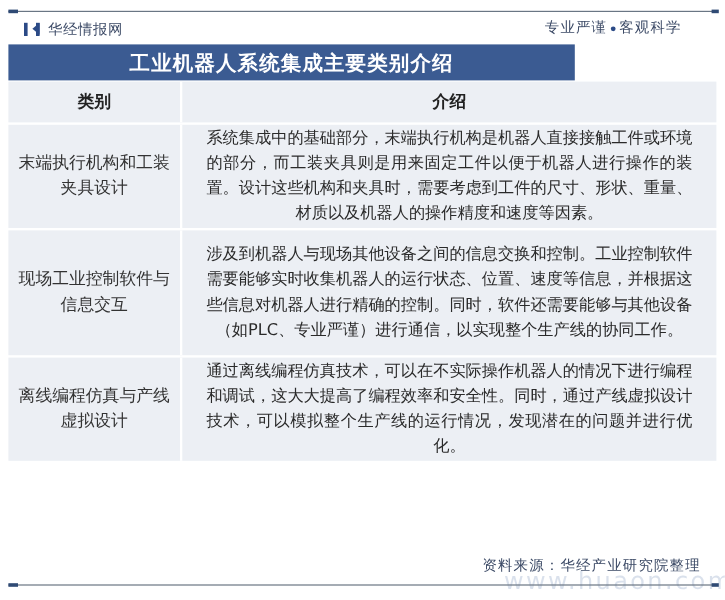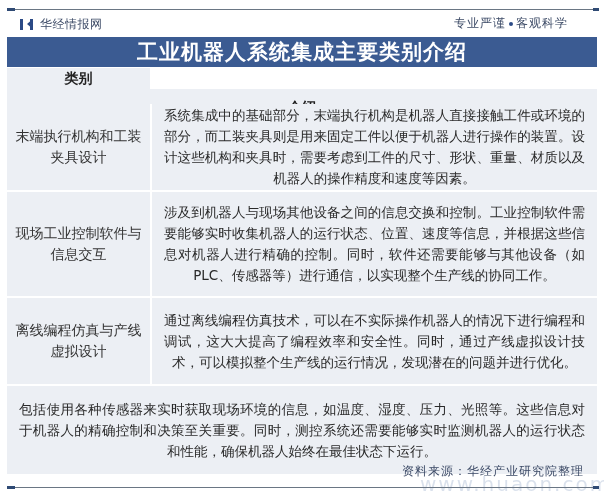--- a/index.html
+++ b/index.html
@@ -17,39 +17,39 @@
   .brand { position: absolute; left: 20px; top: 15px; height: 18px; display: flex; align-items: center; }
   .brand-logo { width: 13px; height: 11px; position: relative; margin-right: 7px; }
   .brand-logo .l2 { position: absolute; left: 0; top: 0; width: 3px; height: 11px; background: #2b4a86; }
   .brand-logo .r { position: absolute; right: 0; top: 0; width: 0; height: 0;
     border-top: 5.5px solid transparent; border-bottom: 5.5px solid transparent; border-right: 6px solid #2b4a86; }
   .brand-logo .r2 { position: absolute; right: 0; top: 0; width: 3px; height: 11px; background: #2b4a86; }
   .brand-name { font-size: 12px; color: #3c4a66; letter-spacing: 0.5px; }
   .slogan { position: absolute; right: 36px; top: 15px; font-size: 12px; color: #3c4a66; letter-spacing: 1px; }
   .slogan .dot { display: inline-block; width: 4px; height: 4px; border-radius: 50%; background: #2b4a86; vertical-align: middle; margin: 0 3px; }
 
-  .title-bar { position: absolute; left: 7px; width: 590px; top: 37px; height: 30px; background: #3b5b92;
-    color: #ffffff; font-family: "DejaVu Serif", "Liberation Serif", serif; font-size: 21px; font-weight: bold;
+  .title-bar { position: absolute; left: 7px; width: 472px; top: 37px; height: 30px; background: #3b5b92;
+    color: #ffffff; font-family: "DejaVu Serif", "Liberation Serif", serif; font-size: 17px; font-weight: bold;
     display: flex; align-items: center; justify-content: center; letter-spacing: 1px; }
 
   .table { position: absolute; left: 7px; width: 590px; top: 68px; }
   .row { display: flex; border-bottom: 2px solid #ffffff; }
   .cell-cat { width: 145px; background: #eceff4; display: flex; align-items: center; justify-content: center;
     text-align: center; font-size: 14px; line-height: 21px; color: #333; padding: 0 6px; box-sizing: border-box;
     border-right: 2px solid #ffffff; }
   .cell-desc { flex: 1; background: #eceff4; display: flex; align-items: center; justify-content: center;
     text-align: center; font-size: 13.5px; line-height: 21px; color: #2a2a2a; padding: 8px 8px; box-sizing: border-box;
     text-align-last: center; }
   .row.header .cell-cat, .row.header .cell-desc { font-weight: bold; font-size: 14px; color: #222; }
-  .row.header { height: 34px; flex-direction: column; }
+  .row.header { height: 34px; }
   .row.r1 { height: 86px; }
   .row.r2 { height: 104px; }
   .row.r3 { height: 86px; }
   .row.r4 { height: 88px; }
-  .cell-desc p { margin: 4px; text-align: justify; text-align-last: center; }
+  .cell-desc p { margin: 12px; text-align: justify; text-align-last: center; }
 
   .watermark { position: absolute; left: 420px; top: 444px; font-size: 20px; color: rgba(150,170,200,0.35); letter-spacing: 2px; margin-top: 28px; }
   .source { position: absolute; right: 20px; top: 463px; font-size: 12px; color: #3c4a66; letter-spacing: 1px; }
 </style>
 </head>
 <body>
 
 <div class="top-rule">
   <span class="cap-left"></span>
   <span class="cap-right"></span>
@@ -77,33 +77,30 @@
   </div>
   <div class="row r1">
     <div class="cell-cat">末端执行机构和工装夹具设计</div>
     <div class="cell-desc">
         <p>系统集成中的基础部分，末端执行机构是机器人直接接触工件或环境的部分，而工装夹具则是用来固定工件以便于机器人进行操作的装置。设计这些机构和夹具时，需要考虑到工件的尺寸、形状、重量、材质以及机器人的操作精度和速度等因素。</p>
       </div>
   </div>
   <div class="row r2">
     <div class="cell-cat">现场工业控制软件与信息交互</div>
     <div class="cell-desc">
-        <p>涉及到机器人与现场其他设备之间的信息交换和控制。工业控制软件需要能够实时收集机器人的运行状态、位置、速度等信息，并根据这些信息对机器人进行精确的控制。同时，软件还需要能够与其他设备（如PLC、传感器等）进行通信，以实现整个生产线的协同工作。</p>
+        <p>涉及到机器人与现场其他设备之间的信息交换和控制。工业控制软件需要能够实时收集机器人的运行状态、位置、速度等信息，并根据这些信息对机器人进行精确的控制。同时，软件还需要能够与其他设备（如PLC、专业严谨）进行通信，以实现整个生产线的协同工作。</p>
       </div>
   </div>
   <div class="row r3">
     <div class="cell-cat">离线编程仿真与产线虚拟设计</div>
     <div class="cell-desc">
         <p>通过离线编程仿真技术，可以在不实际操作机器人的情况下进行编程和调试，这大大提高了编程效率和安全性。同时，通过产线虚拟设计技术，可以模拟整个生产线的运行情况，发现潜在的问题并进行优化。</p>
       </div>
   </div>
   <div class="row r4">
-    <div class="cell-desc">
-        <p>包括使用各种传感器来实时获取现场环境的信息，如温度、湿度、压力、光照等。这些信息对于机器人的精确控制和决策至关重要。同时，测控系统还需要能够实时监测机器人的运行状态和性能，确保机器人始终在最佳状态下运行。</p>
-      </div>
   </div>
 </div>
 
 <div class="watermark">www.huaon.com</div>
 
 <div class="source">资料来源：华经产业研究院整理</div>
 
 <div class="bottom-rule">
   <span class="cap-left"></span>
   <span class="cap-right"></span>

